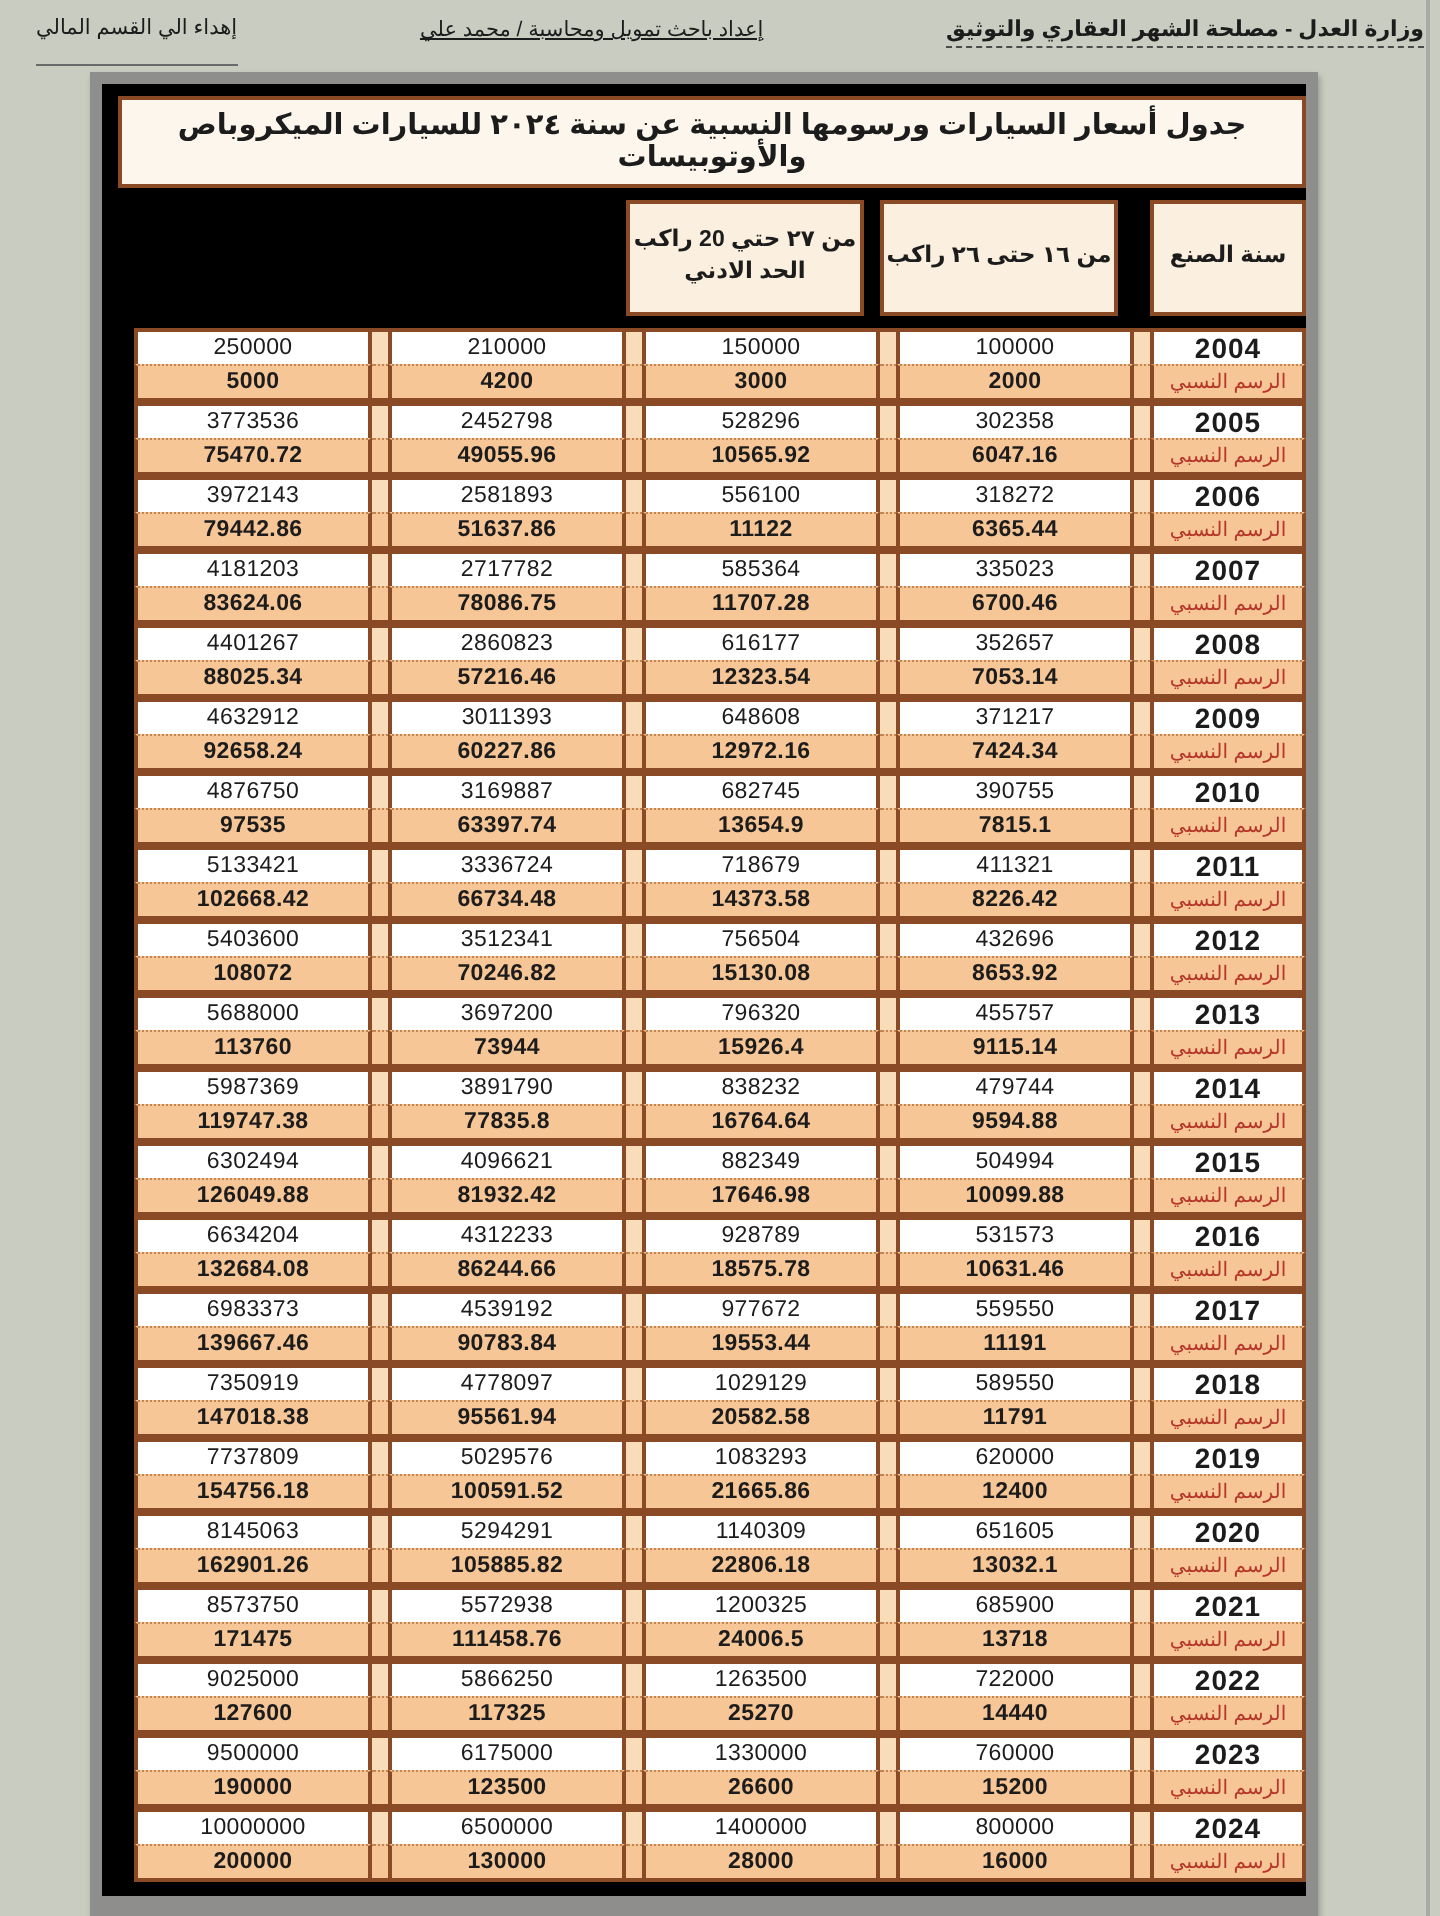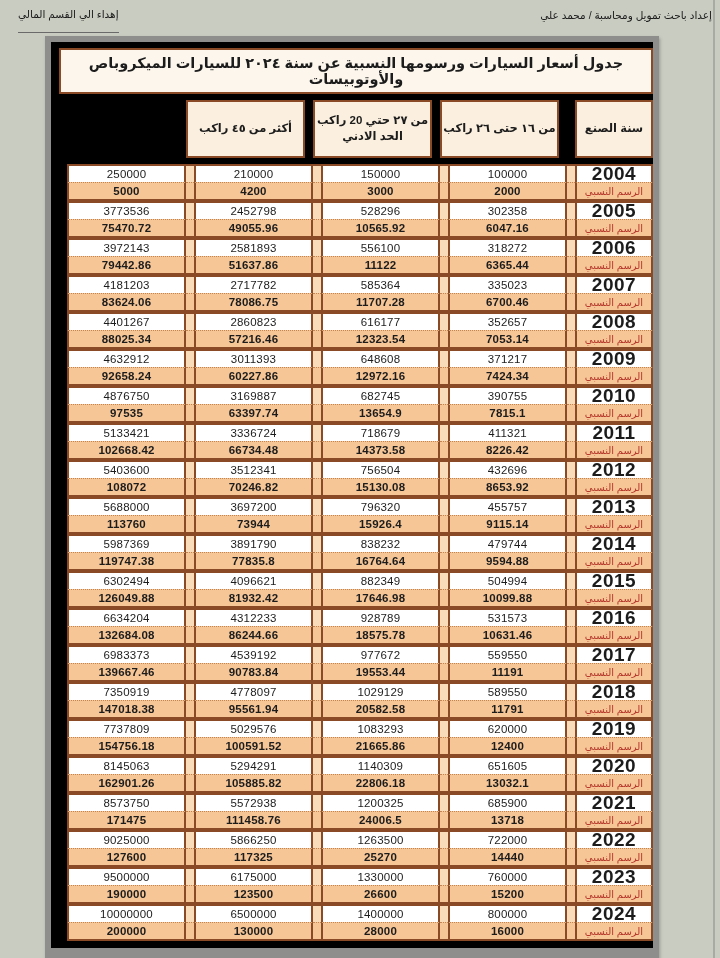--- a/index.html
+++ b/index.html
@@ -9,21 +9,21 @@
     font-family:"Liberation Sans","DejaVu Sans",sans-serif;
     color:#1c1c1c;
   }
   
   .photo-edge{position:absolute;right:5px;top:0;bottom:0;width:2px;background:rgba(110,110,110,.35);}
 
   
   .topbar{display:flex;direction:rtl;justify-content:space-between;align-items:flex-start;
     padding:8px 8px 0 14px;}
   .tb-right{font-weight:bold;font-size:11px;border-bottom:1px dashed #4a4a4a;padding-bottom:2px;}
-  .tb-center{font-size:10.5px;padding-top:1px;}
+  .tb-center{font-size:10.5px;padding-top:1px;text-decoration:underline;}
   .tb-left{font-size:10.5px;border-bottom:1px solid #6a6a6a;padding-bottom:12px;margin-left:4px;}
 
   
   .frame{
     margin:3px 0 0 45px;width:614px;box-sizing:border-box;
     border:6px solid #8e8f8d;border-bottom-width:17px;
     background:#000000;padding:6px 0 7px 8px;
     box-shadow:1px 2px 3px rgba(60,60,60,.35);
   }
   .title-box{
@@ -47,45 +47,45 @@
   .price > div{height:18px;}
   .fee   > div{height:19px;}
   .box{border-left:2px solid #8a4a26;border-right:2px solid #8a4a26;}
   .price .box {background:#ffffff;border-top:2px solid #8a4a26;}
   .price .gapc{background:#f9dcba;border-top:2px solid #8a4a26;}
   .fee .box   {background:#f6c697;border-top:1px dotted #c08552;border-bottom:2px solid #8a4a26;}
   .fee .gapc  {background:#f6c697;border-top:1px dotted #c08552;border-bottom:2px solid #8a4a26;}
 
   .val{font-size:11.5px;direction:ltr;letter-spacing:.2px;}
   .fee .val{font-weight:bold;}
-  .year-cell{font-weight:bold;font-size:19px;letter-spacing:.5px;}
+  .year-cell{font-weight:bold;font-size:14px;letter-spacing:.5px;}
   .fee-label{color:#b5372a;font-size:10px;direction:rtl;white-space:nowrap;overflow:hidden;}
 </style>
 </head>
 <body>
 
 <div class="photo-edge"></div>
 
 <div class="topbar">
+  <span class="tb-right">وزارة العدل - مصلحة الشهر العقاري والتوثيق</span>
   <span class="tb-center">إعداد باحث تمويل ومحاسبة / محمد علي</span>
   <span class="tb-left">إهداء الي القسم المالي</span>
 </div>
 
 <div class="frame">
   <div class="title-box">جدول أسعار السيارات ورسومها النسبية عن سنة ٢٠٢٤ للسيارات الميكروباص والأوتوبيسات</div>
   <div class="hrow" id="header-row">
       <div class="hcell w-year">سنة الصنع</div>
       <div class="gapc"></div>
       <div class="gapc"></div>
       <div class="hcell w-data">من ١٦ حتى ٢٦ راكب</div>
       <div class="gapc"></div>
       <div class="hcell w-data">من ٢٧ حتي 20 راكب
 الحد الادني</div>
       <div class="gapc"></div>
-      <div class="hcell w-data">أكثر من ٤٥ راكب</div>
     </div>
   <div id="tbl-body">
       <div class="grp">
         <div class="drow price">
           <div class="box w-year year-cell">2004</div>
           <div class="gapc"></div>
           <div class="box w-data val">100000</div>
           <div class="gapc"></div>
           <div class="box w-data val">150000</div>
           <div class="gapc"></div>

